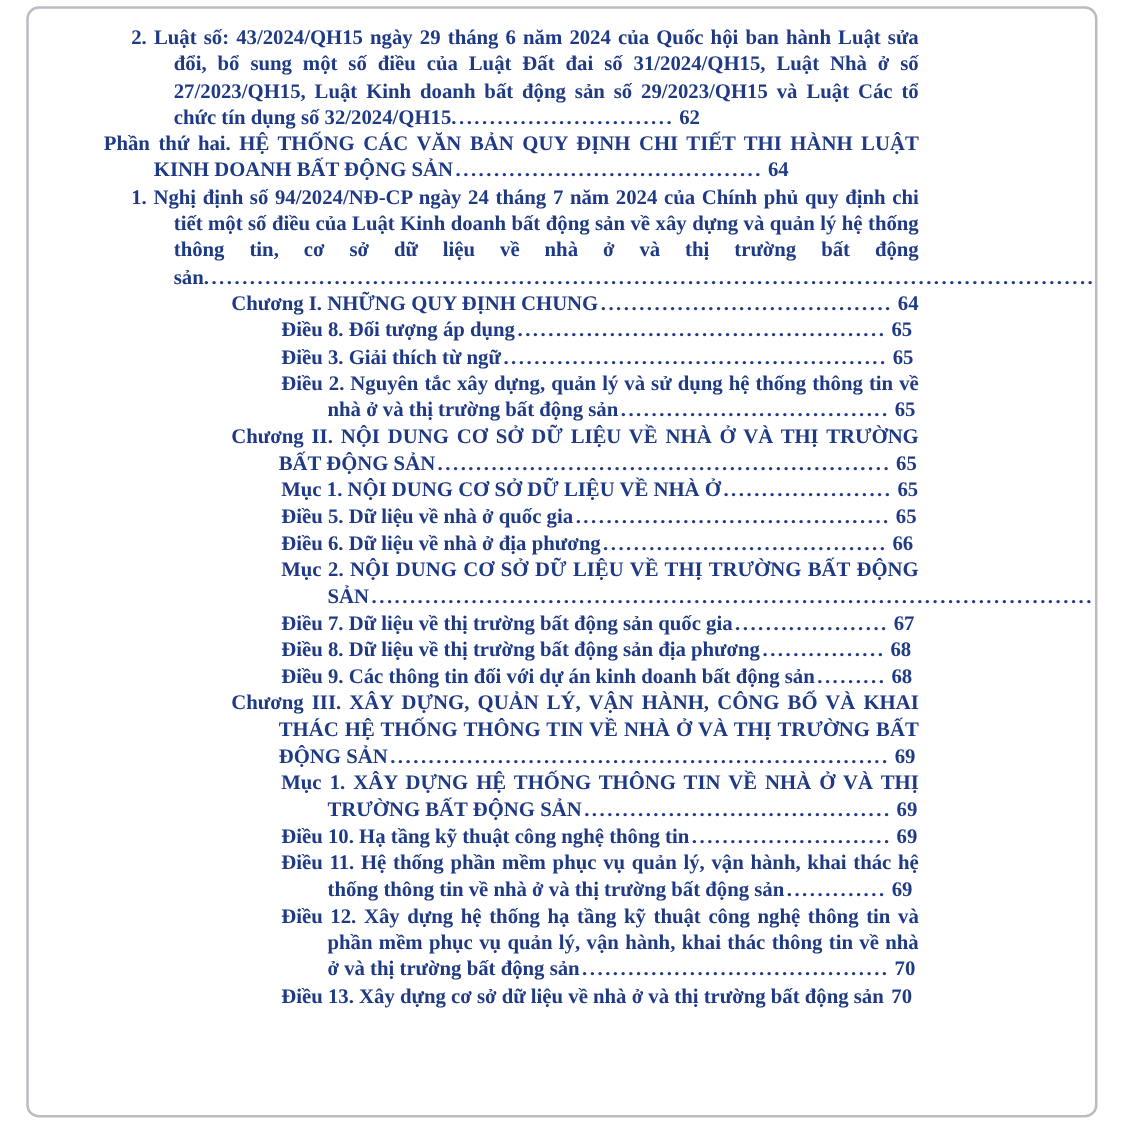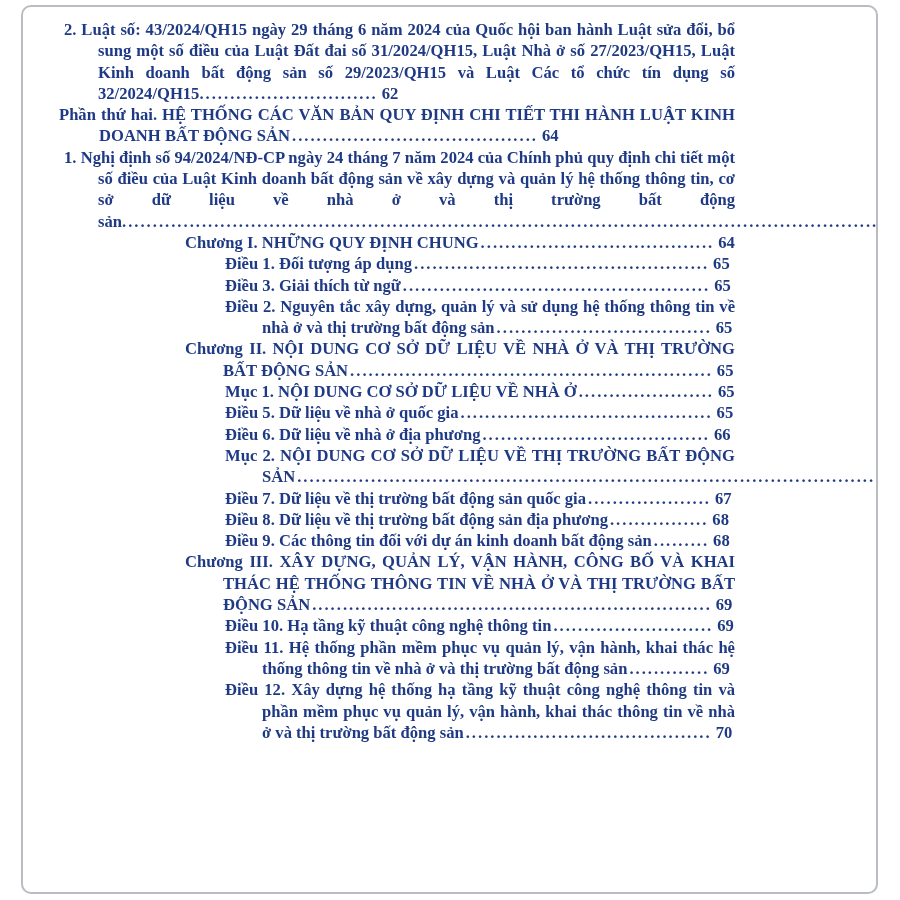--- a/index.html
+++ b/index.html
@@ -24,22 +24,22 @@
     color: var(--ink, #1f3a85);
     font-weight: bold;
     font-size: 16.6px;
     line-height: 21.3px;
   }
   .entry {
     text-align: justify;
     padding-right: 141px;
   }
   
-  .lv-part    { padding-left: 76px; text-indent: -40px; }
-  .lv-law     { padding-left: 75px; text-indent: -34px; }
+  .lv-part    { padding-left: 100px; text-indent: -40px; }
+  .lv-law     { padding-left: 116px; text-indent: -34px; }
   .lv-chapter { padding-left: 200px; text-indent: -38px; }
   .lv-section,
   .lv-article { padding-left: 239px; text-indent: -37px; }
 
   .dots {
     letter-spacing: 2px;
     padding-left: 2px;
     white-space: nowrap- ; 
   }
   .pg { padding-left: 4px; }
@@ -51,21 +51,21 @@
   <div class="toc">
   <div class="entry lv-law"><span class="etext">2. Luật số: 43/2024/QH15 ngày 29 tháng 6 năm 2024 của Quốc hội ban hành Luật sửa đổi, bổ sung một số điều của Luật Đất đai số 31/2024/QH15, Luật Nhà ở số 27/2023/QH15, Luật Kinh doanh bất động sản số 29/2023/QH15 và Luật Các tổ chức tín dụng số 32/2024/QH15.</span><span class="dots">............................</span><span class="pg">62</span></div>
 
   <div class="entry lv-part"><span class="etext">Phần thứ hai. HỆ THỐNG CÁC VĂN BẢN QUY ĐỊNH CHI TIẾT THI HÀNH LUẬT KINH DOANH BẤT ĐỘNG SẢN</span><span class="dots">........................................</span><span class="pg">64</span></div>
 
   <div class="entry lv-law"><span class="etext">1. Nghị định số 94/2024/NĐ-CP ngày 24 tháng 7 năm 2024 của Chính phủ quy định chi tiết một số điều của Luật Kinh doanh bất động sản về xây dựng và quản lý hệ thống thông tin, cơ sở dữ liệu về nhà ở và thị trường bất động sản.</span><span class="dots">................................................................................................................................................................................................................................................................................................................................................................................................................</span></div>
 
   <div class="entry lv-chapter"><span class="etext">Chương I. NHỮNG QUY ĐỊNH CHUNG</span><span class="dots">......................................</span><span class="pg">64</span></div>
 
 
-  <div class="entry lv-article"><span class="etext">Điều 1. Đối tượng áp dụng</span><span class="dots">................................................</span><span class="pg">65</span></div>
+  <div class="entry lv-article"><span class="etext">Điều 8. Đối tượng áp dụng</span><span class="dots">................................................</span><span class="pg">65</span></div>
 
   <div class="entry lv-article"><span class="etext">Điều 3. Giải thích từ ngữ</span><span class="dots">..................................................</span><span class="pg">65</span></div>
 
   <div class="entry lv-article"><span class="etext">Điều 2. Nguyên tắc xây dựng, quản lý và sử dụng hệ thống thông tin về nhà ở và thị trường bất động sản</span><span class="dots">...................................</span><span class="pg">65</span></div>
 
   <div class="entry lv-chapter"><span class="etext">Chương II. NỘI DUNG CƠ SỞ DỮ LIỆU VỀ NHÀ Ở VÀ THỊ TRƯỜNG BẤT ĐỘNG SẢN</span><span class="dots">...........................................................</span><span class="pg">65</span></div>
 
   <div class="entry lv-section"><span class="etext">Mục 1. NỘI DUNG CƠ SỞ DỮ LIỆU VỀ NHÀ Ở</span><span class="dots">......................</span><span class="pg">65</span></div>
 
   <div class="entry lv-article"><span class="etext">Điều 5. Dữ liệu về nhà ở quốc gia</span><span class="dots">.........................................</span><span class="pg">65</span></div>
@@ -75,21 +75,23 @@
   <div class="entry lv-section"><span class="etext">Mục 2. NỘI DUNG CƠ SỞ DỮ LIỆU VỀ THỊ TRƯỜNG BẤT ĐỘNG SẢN</span><span class="dots">................................................................................................................................................................................................................................................................................................................................................................................................................</span></div>
 
   <div class="entry lv-article"><span class="etext">Điều 7. Dữ liệu về thị trường bất động sản quốc gia</span><span class="dots">....................</span><span class="pg">67</span></div>
 
   <div class="entry lv-article"><span class="etext">Điều 8. Dữ liệu về thị trường bất động sản địa phương</span><span class="dots">................</span><span class="pg">68</span></div>
 
   <div class="entry lv-article"><span class="etext">Điều 9. Các thông tin đối với dự án kinh doanh bất động sản</span><span class="dots">.........</span><span class="pg">68</span></div>
 
   <div class="entry lv-chapter"><span class="etext">Chương III. XÂY DỰNG, QUẢN LÝ, VẬN HÀNH, CÔNG BỐ VÀ KHAI THÁC HỆ THỐNG THÔNG TIN VỀ NHÀ Ở VÀ THỊ TRƯỜNG BẤT ĐỘNG SẢN</span><span class="dots">.................................................................</span><span class="pg">69</span></div>
 
+  <div class="entry lv-section"><span class="etext">Mục 1. XÂY DỰNG HỆ THỐNG THÔNG TIN VỀ NHÀ Ở VÀ THỊ TRƯỜNG BẤT ĐỘNG SẢN</span><span class="dots">........................................</span><span class="pg">69</span></div>
 
   <div class="entry lv-article"><span class="etext">Điều 10. Hạ tầng kỹ thuật công nghệ thông tin</span><span class="dots">..........................</span><span class="pg">69</span></div>
 
   <div class="entry lv-article"><span class="etext">Điều 11. Hệ thống phần mềm phục vụ quản lý, vận hành, khai thác hệ thống thông tin về nhà ở và thị trường bất động sản</span><span class="dots">.............</span><span class="pg">69</span></div>
 
   <div class="entry lv-article"><span class="etext">Điều 12. Xây dựng hệ thống hạ tầng kỹ thuật công nghệ thông tin và phần mềm phục vụ quản lý, vận hành, khai thác thông tin về nhà ở và thị trường bất động sản</span><span class="dots">........................................</span><span class="pg">70</span></div>
 
+  <div class="entry lv-article"><span class="etext">Điều 13. Xây dựng cơ sở dữ liệu về nhà ở và thị trường bất động sản</span><span class="dots"></span><span class="pg">70</span></div>
 </div>
 </div>
 
 </body></html>

